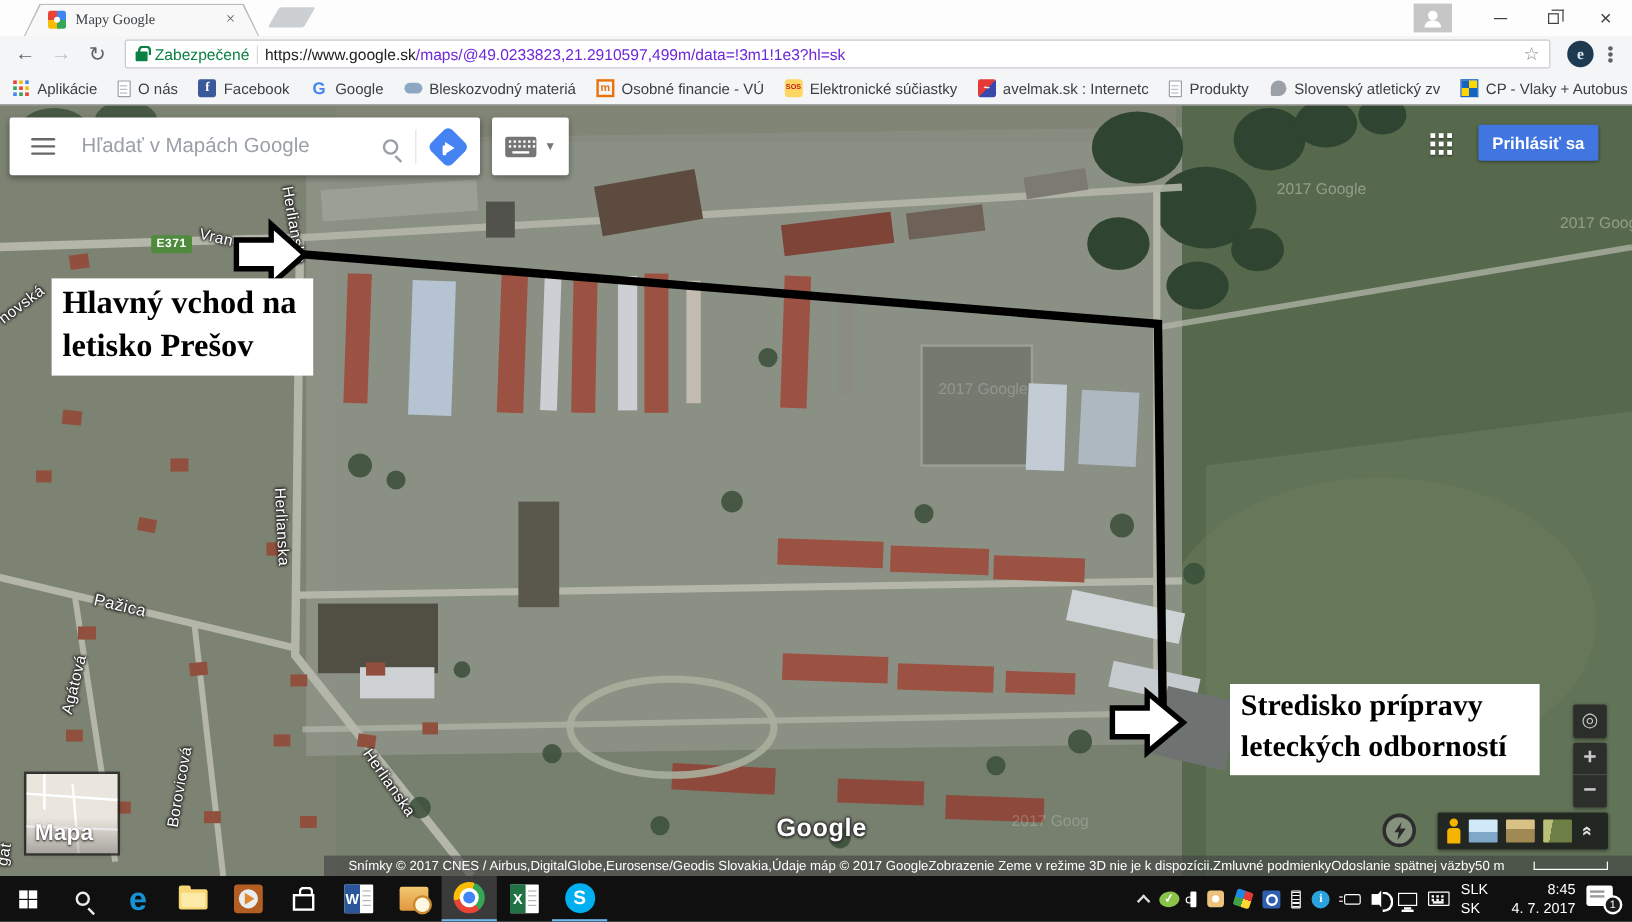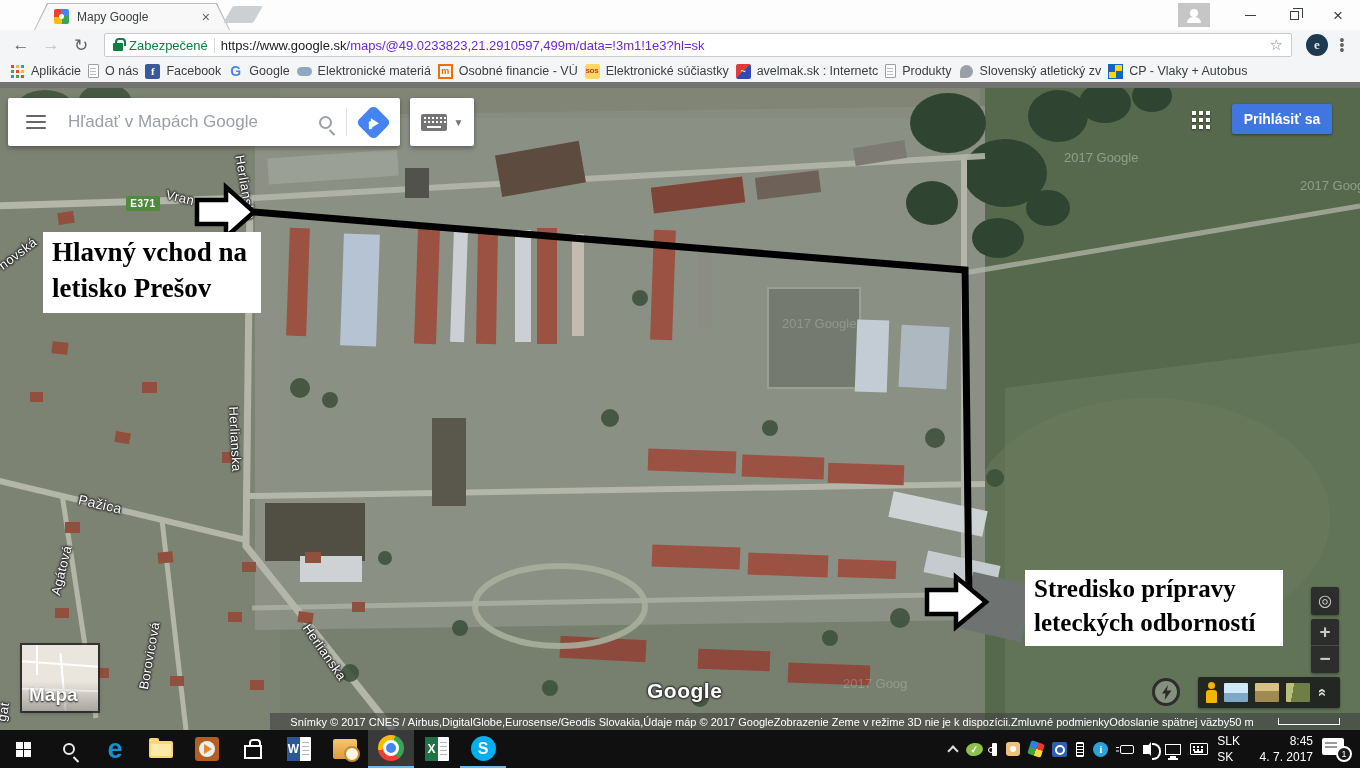--- a/index.html
+++ b/index.html
@@ -2,21 +2,21 @@
 <html><head>
 <meta charset="utf-8">
 <style>
   * { margin:0; padding:0; box-sizing:border-box; }
   html,body { width:1360px; height:768px; overflow:hidden; background:#000;
               font-family:"Liberation Sans", sans-serif; }
   #screen { position:relative; width:1360px; height:768px; background:#fff; }
 
   
   .titlebar { position:absolute; left:0; top:0; width:1360px; height:30px; background:#fdfdfd; }
-  .tab { position:absolute; left:34px; top:3px; width:196px; height:27px; }
+  .tab { position:absolute; left:20px; top:3px; width:196px; height:27px;font-family:Liberation Serif, serif; }
   .tab-shape-outer { position:absolute; inset:0; background:#b8bcc0;
       clip-path:polygon(0 100%, 13px 0, calc(100% - 13px) 0, 100% 100%); }
   .tab-shape-inner { position:absolute; inset:1px 1px 0 1px; background:#f8f8f8;
       clip-path:polygon(0 100%, 13px 0, calc(100% - 13px) 0, 100% 100%); }
   .tab-content { position:absolute; inset:0; display:flex; align-items:center; padding:0 20px; gap:8px; }
   .maps-favicon { width:15px; height:15px; border-radius:2px; flex:0 0 auto;
       background:conic-gradient(#4285f4 0 25%, #34a853 0 50%, #fbbc05 0 75%, #ea4335 0); position:relative; }
   .maps-favicon::after { content:""; position:absolute; left:5px; top:5px; width:5px; height:5px; background:#fff; border-radius:50%; }
   .tab-title { font-size:12px; color:#3c4043; flex:1; white-space:nowrap; overflow:hidden; }
   .tab-close { font-size:14px; color:#5f6368; line-height:1; }
@@ -42,21 +42,21 @@
   .url-div { width:1px; height:15px; background:#d6d9dc; }
   .url-text { font-size:13px; white-space:nowrap; overflow:hidden; flex:1; }
   .url-host { color:#202124; }
   .url-path { color:#6d28d9; }
   .star-ico { font-size:15px; color:#85898d; }
   .ext-btn { width:22px; height:22px; border-radius:50%; background:#1d3a50; color:#dbe9f4; font:bold 13px/22px "Liberation Serif", serif; text-align:center; margin-left:4px; }
   .menu-dots { width:20px; text-align:center; color:#5f6368; font-size:14px; letter-spacing:0; line-height:5px; }
   .menu-dots span { display:block; }
 
   
-  .bookmarksbar { position:absolute; left:0; top:60px; width:1360px; height:28px; background:#f4f5f6; border-bottom:6px solid #737373; display:flex; align-items:center; padding:0 10px; gap:7px; font-size:12.5px; color:#3c4043; }
+  .bookmarksbar { position:absolute; left:0; top:60px; width:1360px; height:28px; background:#f4f5f6; border-bottom:1px solid #737373; display:flex; align-items:center; padding:0 10px; gap:17px; font-size:12.5px; color:#3c4043; }
   .bm { display:flex; align-items:center; gap:6px; white-space:nowrap; }
   .bm-label { max-width:128px; overflow:hidden; }
   .bi { width:15px; height:15px; flex:0 0 auto; display:inline-flex; align-items:center; justify-content:center; }
   .bi-appsgrid { position:relative; }
   .bi-appsgrid::before { content:""; position:absolute; left:1px; top:1px; width:3px; height:3px; background:#ea4335;
       box-shadow:5px 0 #fbbc05, 10px 0 #4285f4, 0 5px #34a853, 5px 5px #ea4335, 10px 5px #fbbc05, 0 10px #4285f4, 5px 10px #34a853, 10px 10px #ea4335; }
   .bi-page { width:11px; height:14px; border:1px solid #9aa0a6; border-radius:1px; position:relative; background:#fff; }
   .bi-page::before { content:""; position:absolute; left:1px; top:3px; width:6px; height:1px; background:#b9bec3; box-shadow:0 3px #b9bec3, 0 6px #b9bec3; }
   .bi-fb { background:#3b5998; border-radius:2px; color:#fff; font:bold 11px/15px "Liberation Serif", serif; }
   .bi-g { color:#4285f4; font:bold 14px/15px "Liberation Sans", sans-serif; }
@@ -276,21 +276,21 @@
         <span class="bm-label">Facebook</span>
       </div>
     <div class="bm">
         <span class="bi bi-g">G</span>
         <span class="bm-label">Google</span>
       </div>
     <div class="bm">
         <span class="bi">
           <span class="bi-oval"></span>
         </span>
-        <span class="bm-label">Elektronické materiá</span>
+        <span class="bm-label">Bleskozvodný materiá</span>
       </div>
     <div class="bm">
         <span class="bi bi-m">m</span>
         <span class="bm-label">Osobné financie - VÚ</span>
       </div>
     <div class="bm">
         <span class="bi bi-sos">SOS</span>
         <span class="bm-label">Elektronické súčiastky</span>
       </div>
     <div class="bm">

